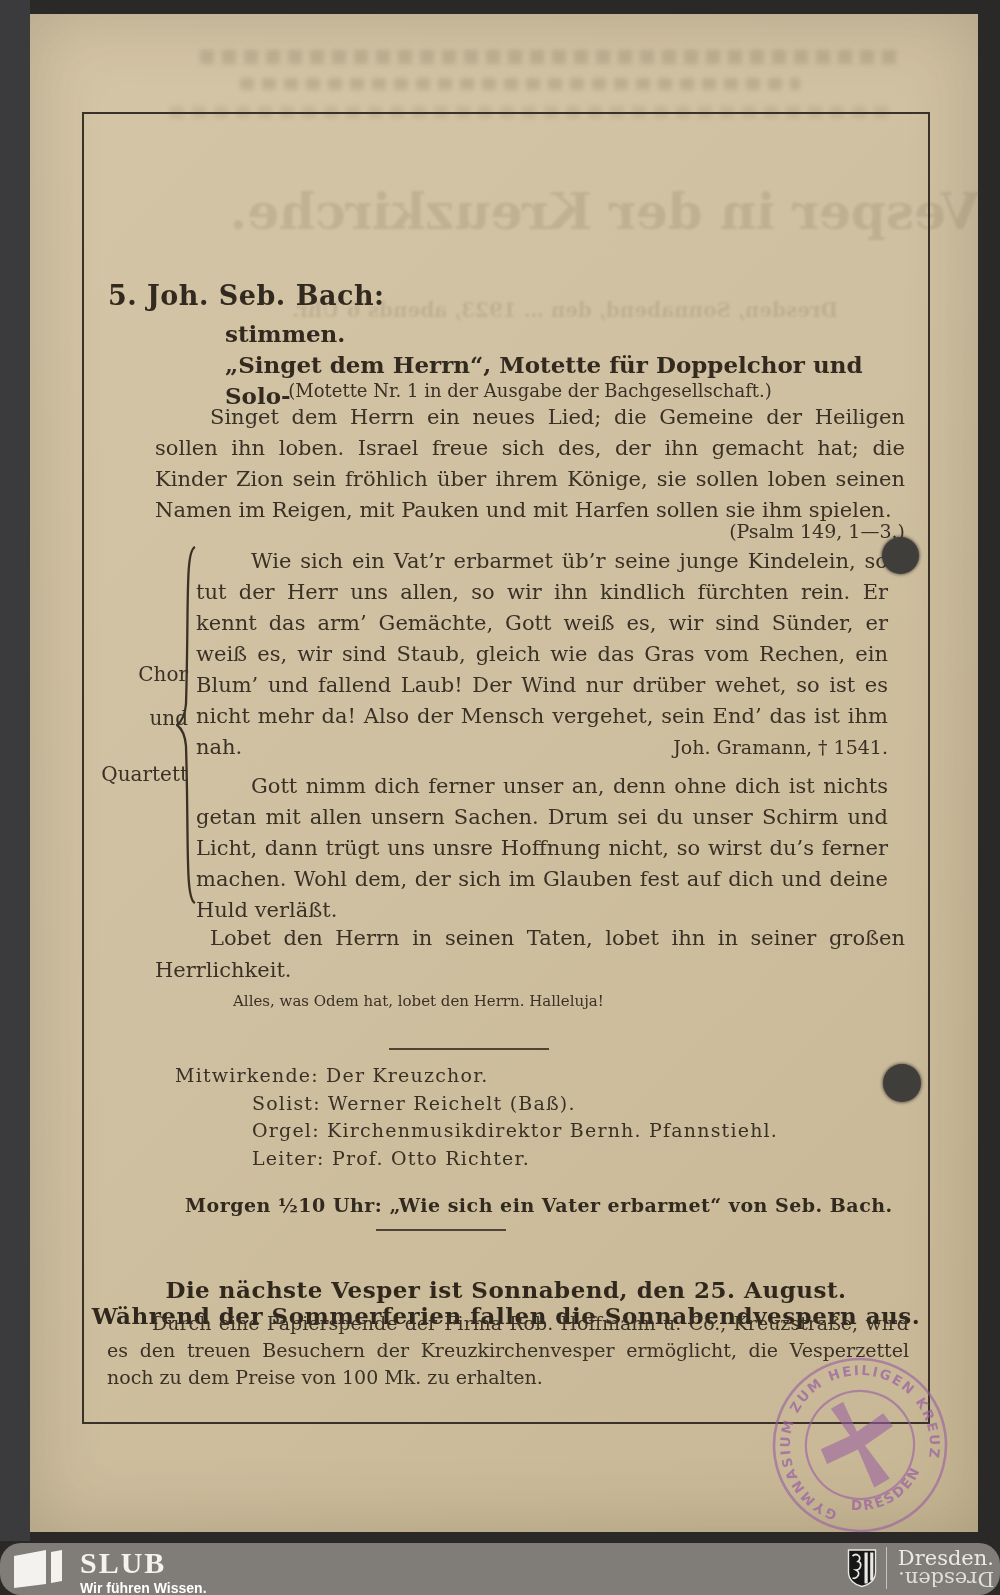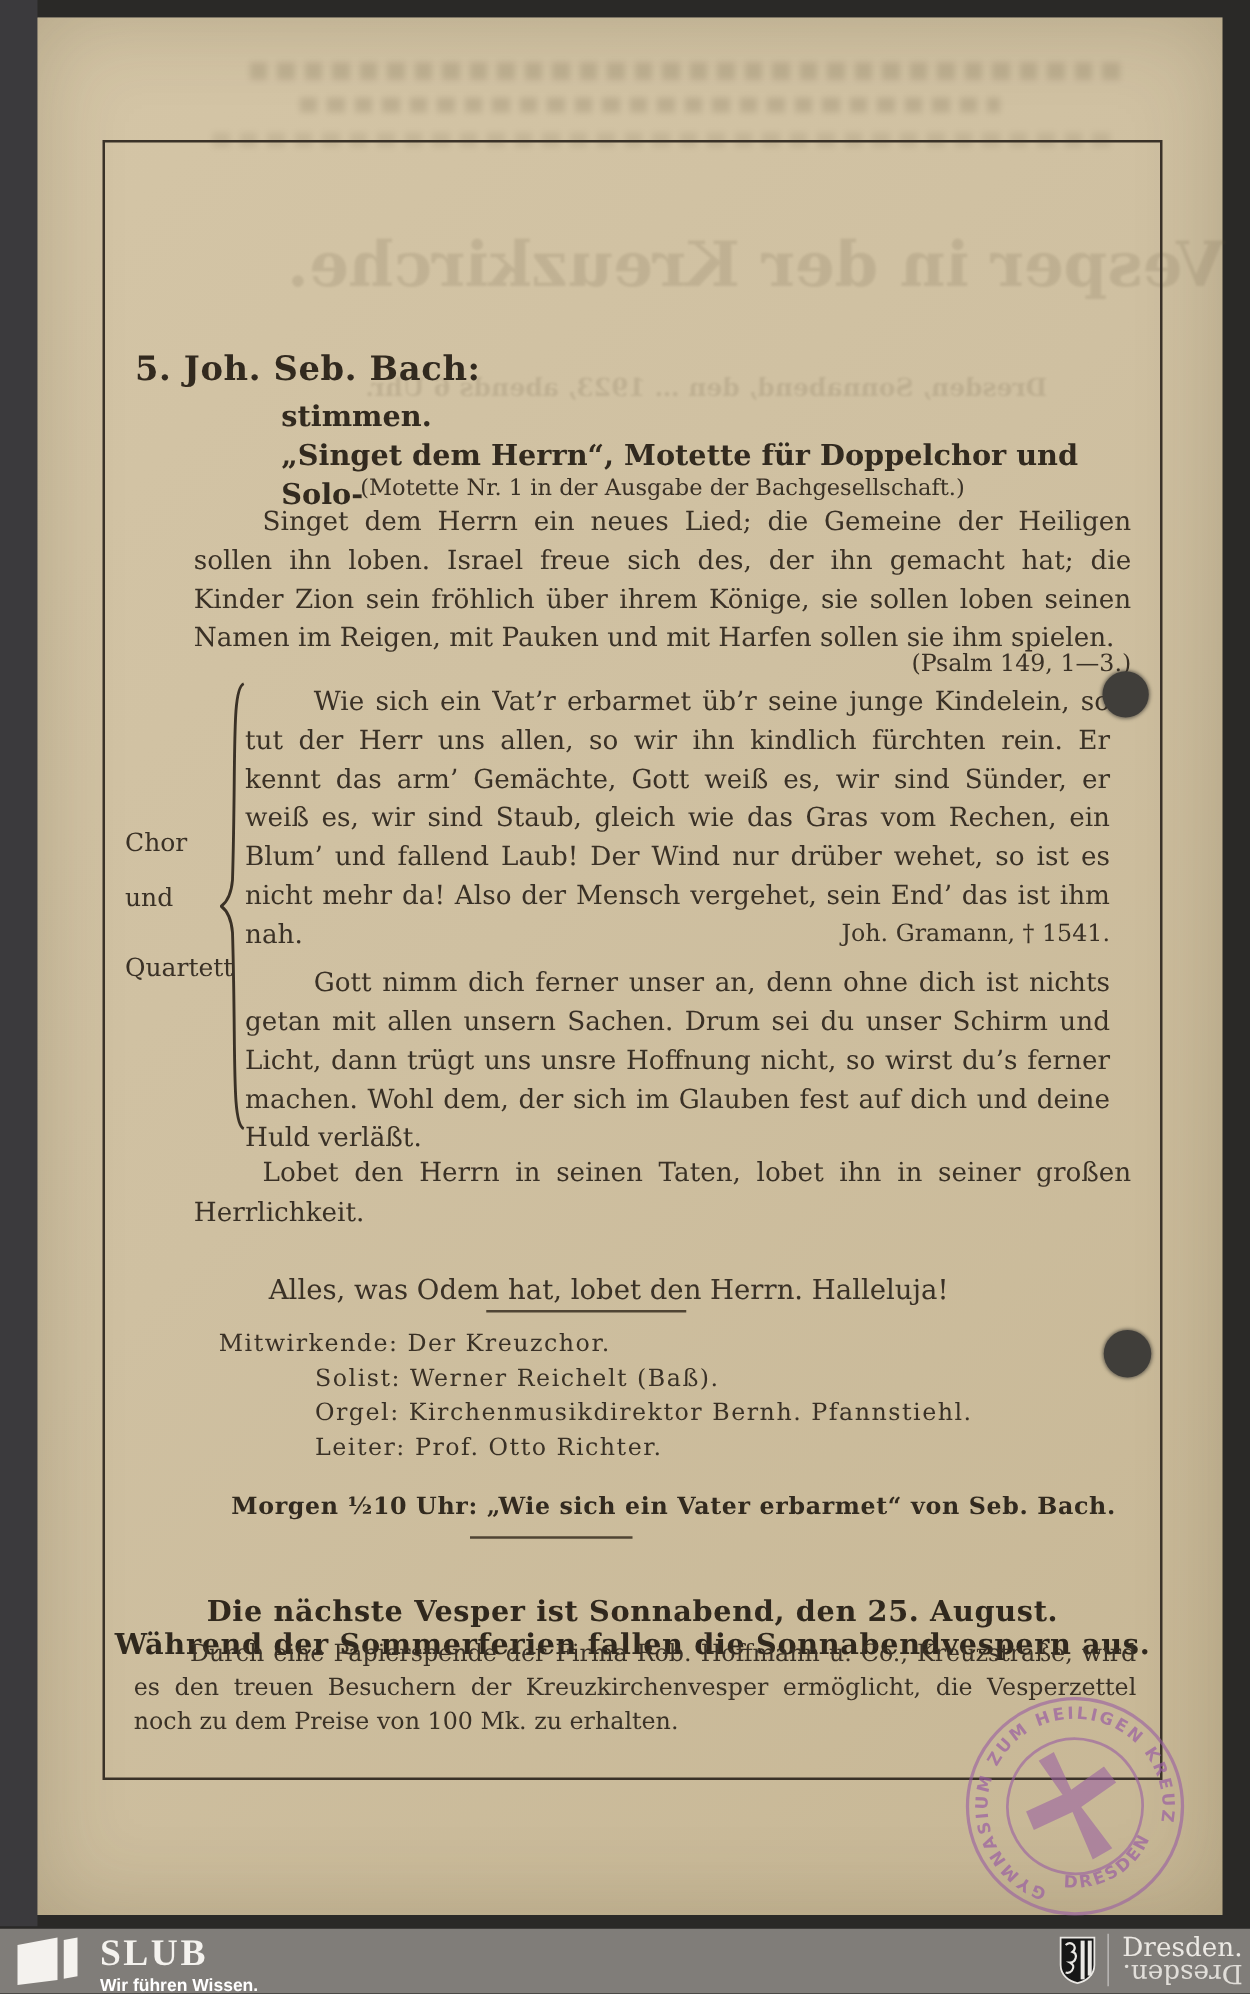--- a/index.html
+++ b/index.html
@@ -23,48 +23,48 @@
   .frame{position:absolute;left:52px;top:98px;width:844px;height:1308px;border:2px solid #3a3228;}
 
   .abs{position:absolute;}
   .poem{left:204px;top:22px;font-size:22px;line-height:32px;}
   .heading{left:24px;top:166px;font-size:27px;font-weight:bold;color:#322a1f;letter-spacing:.5px;}
   .worktitle{left:141px;top:204px;width:700px;font-size:23px;font-weight:bold;color:#322a1f;line-height:31px;}
   .worknote{left:71px;top:266px;width:750px;text-align:center;font-size:18px;}
   .psalm{left:71px;top:288px;width:750px;font-size:21px;line-height:31px;text-align:justify;text-indent:55px;}
   .psalmref{left:71px;top:406px;width:750px;text-align:right;padding-right:42px;font-size:19px;}
 
-  .perf-label{left:16px;width:88px;text-align:left;font-size:20px;}
+  .perf-label{left:16px;width:88px;text-align:right;font-size:20px;}
   .lbl-chor{top:548px;} .lbl-und{top:592px;} .lbl-quartett{top:648px;}
   .brace{left:92px;top:430px;}
   .bracket-text{left:112px;top:432px;width:692px;}
   .bracket-text p{margin:0;font-size:21px;line-height:31px;text-align:justify;text-indent:55px;position:relative;}
   .bracket-text p + p{margin-top:8px;}
   .attrib{position:absolute;right:0;bottom:0;font-size:19px;text-indent:0;margin-top:45px;}
 
   .lobet{left:71px;top:808px;width:750px;font-size:21px;line-height:32px;text-align:justify;text-indent:55px;}
-  .alles{left:71px;top:878px;width:750px;font-size:22px;text-indent:60px;margin-top:28px;}
+  .alles{left:89px;top:878px;width:750px;font-size:15px;text-indent:60px;}
   .rule{height:2px;background:rgba(56,47,33,.85);}
   .rule-1{left:305px;top:934px;width:160px;}
   .credits{left:91px;top:948px;font-size:19px;line-height:27.5px;letter-spacing:1.2px;}
   .credits .indent{padding-left:77px;}
   .morgen{left:101px;top:1080px;font-size:19px;font-weight:bold;color:#322a1f;letter-spacing:.5px;}
   .rule-2{left:292px;top:1115px;width:130px;}
   .announce{left:0;width:844px;text-align:center;font-size:23px;font-weight:bold;color:#30281d;letter-spacing:.5px;}
   .announce-1{top:1188px;text-align:center;} .announce-2{top:1162px;}
   .papernote{left:23px;top:1196px;width:802px;font-size:19px;line-height:27px;text-align:justify;text-indent:45px;}
 
   .punch{position:absolute;border-radius:50%;background:#403e3a;box-shadow:0 0 3px 1px rgba(45,43,40,.6);}
   .punch-1{left:852px;top:523px;width:37px;height:37px;}
   .punch-2{left:853px;top:1050px;width:38px;height:38px;}
 
   .stamp{position:absolute;left:735px;top:1336px;opacity:.82;}
 
   .footer-bar{position:absolute;left:0;bottom:0;width:1000px;height:52px;background:#807d79;
-              font-family:"Liberation Sans",sans-serif;}
+              font-family:"Liberation Sans",sans-serif;border-radius:21px;}
   .slub-brand{position:absolute;left:12px;top:5px;display:flex;align-items:flex-start;}
   .slub-text{margin-left:16px;}
   .slub-acronym{font-size:30px;font-weight:bold;letter-spacing:2px;color:#f4f2ee;
                 font-family:"Liberation Serif",serif;line-height:30px;}
   .slub-tagline{font-size:14px;font-weight:bold;color:#ffffff;margin-top:2px;}
   .dresden-brand{position:absolute;right:6px;top:4px;display:flex;align-items:center;}
   .v-divider{width:1px;height:42px;background:rgba(255,255,255,.55);margin:0 11px 0 9px;}
   .dresden-word{font-family:"DejaVu Serif",serif;color:#ece9e4;font-size:21px;line-height:19px;}
   .dresden-flip{transform:rotate(180deg);opacity:.9;margin-top:1px;}
 </style>

